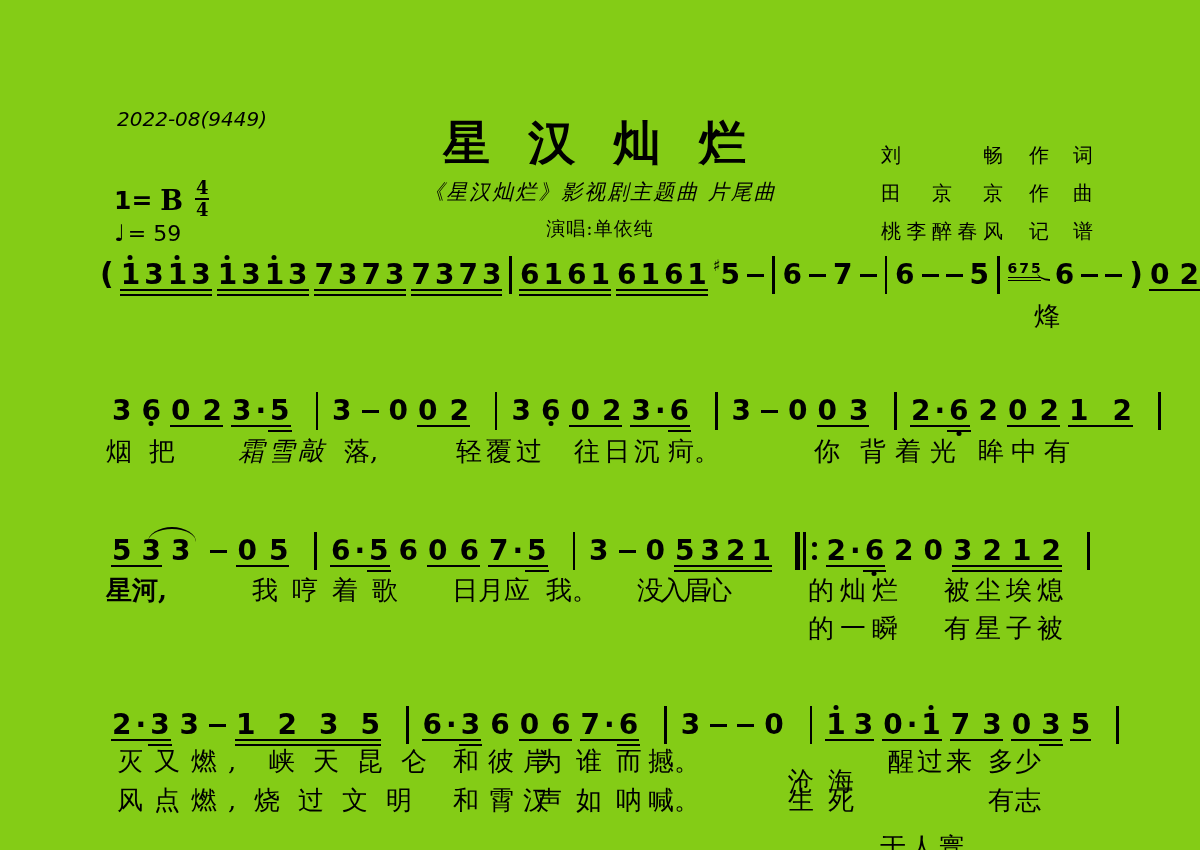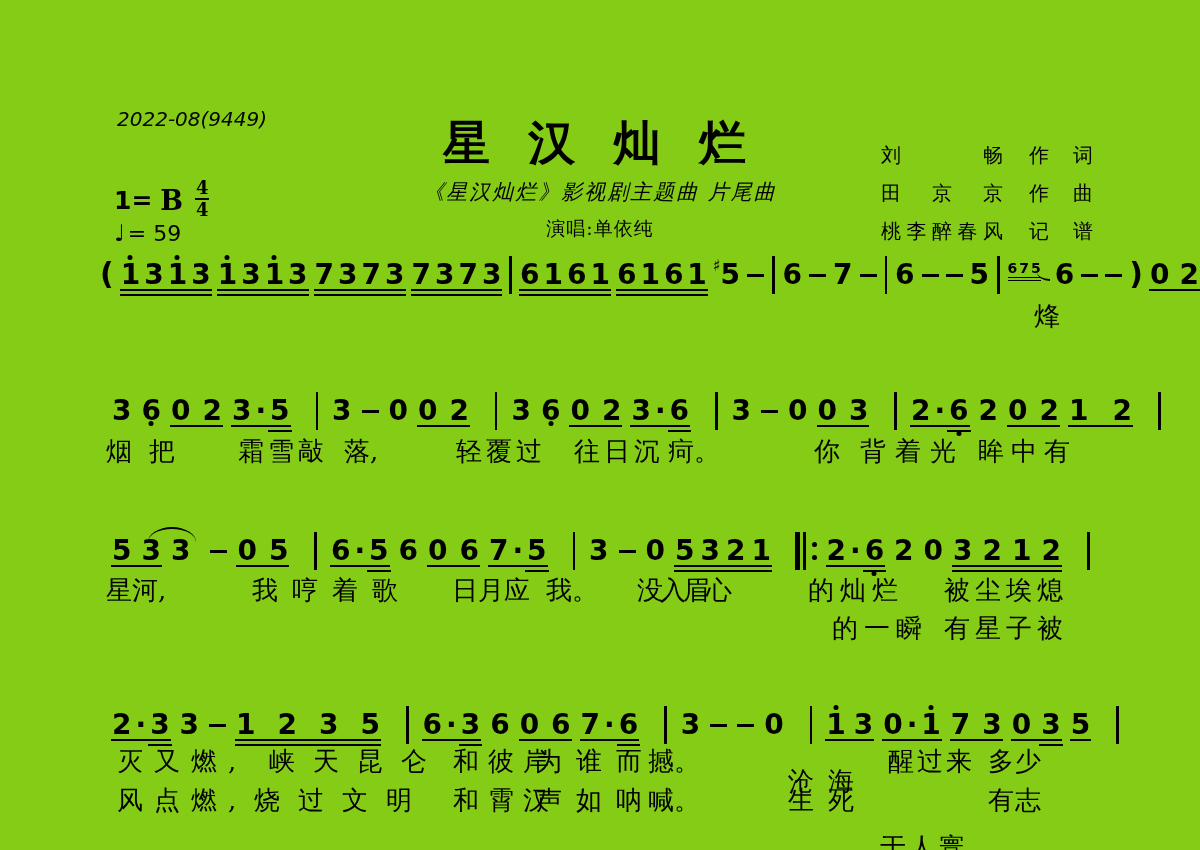--- a/index.html
+++ b/index.html
@@ -723,37 +723,37 @@
           <span class="dg">5</span>
         </span>
         <i class="ul" style="bottom: -2px;"></i>
       </span>
       <i class="bl"></i>
     </div>
 
   <div id="lyrics">
       <span class="lyr" style="left: 1034px; top: 302px; letter-spacing: 0px;">烽</span>
       <span class="lyr" style="left: 106px; top: 437px; letter-spacing: 17px;">烟把</span>
-      <span class="lyr" style="left: 238px; top: 437px; letter-spacing: 4px;">霜雪敲</span>
+      <span class="lyr" style="left: 238px; top: 437px; letter-spacing: 4px; font-style: italic;">霜雪敲</span>
       <span class="lyr" style="left: 344px; top: 437px; letter-spacing: 0px;">落,</span>
       <span class="lyr" style="left: 456px; top: 437px; letter-spacing: 4px;">轻覆过</span>
       <span class="lyr" style="left: 574px; top: 437px; letter-spacing: 4px;">往日沉</span>
       <span class="lyr" style="left: 668px; top: 437px; letter-spacing: 0px;">疴。</span>
       <span class="lyr" style="left: 814px; top: 437px; letter-spacing: 0px;">你</span>
       <span class="lyr" style="left: 860px; top: 437px; letter-spacing: 9px;">背着光</span>
       <span class="lyr" style="left: 978px; top: 437px; letter-spacing: 7px;">眸中有</span>
-      <span class="lyr" style="left: 106px; top: 576px; letter-spacing: 0px;">星河,</span>
+      <span class="lyr" style="left: 106px; top: 576px; letter-spacing: 0px; font-weight: bold;">星河,</span>
       <span class="lyr" style="left: 252px; top: 576px; letter-spacing: 0px;">我</span>
       <span class="lyr" style="left: 292px; top: 576px; letter-spacing: 14px;">哼着歌</span>
       <span class="lyr" style="left: 452px; top: 576px; letter-spacing: 0px;">日月应</span>
       <span class="lyr" style="left: 546px; top: 576px; letter-spacing: 0px;">我。</span>
       <span class="lyr" style="left: 637px; top: 576px; letter-spacing: -3px;">没入眉心</span>
       <span class="lyr" style="left: 808px; top: 576px; letter-spacing: 6px;">的灿烂</span>
       <span class="lyr" style="left: 944px; top: 576px; letter-spacing: 5px;">被尘埃熄</span>
-      <span class="lyr" style="left: 832px; top: 614px; letter-spacing: 6px;">的一瞬</span>
+      <span class="lyr" style="left: 808px; top: 614px; letter-spacing: 6px;">的一瞬</span>
       <span class="lyr" style="left: 944px; top: 614px; letter-spacing: 5px;">有星子被</span>
       <span class="lyr" style="left: 117px; top: 747px; letter-spacing: 11px;">灭又燃,</span>
       <span class="lyr" style="left: 254px; top: 747px; letter-spacing: 18px; margin-left: 15px;">峡天昆仑</span>
       <span class="lyr" style="left: 453px; top: 747px; letter-spacing: 9px;">和彼岸</span>
       <span class="lyr" style="left: 536px; top: 747px; letter-spacing: 14px;">为谁而</span>
       <span class="lyr" style="left: 648px; top: 747px; letter-spacing: 0px;">撼。</span>
       <span class="lyr" style="left: 788px; top: 747px; letter-spacing: 14px; margin-top: 20px;">沧海</span>
       <span class="lyr" style="left: 888px; top: 747px; letter-spacing: 3px;">醒过来</span>
       <span class="lyr" style="left: 988px; top: 747px; letter-spacing: 1px;">多少</span>
       <span class="lyr" style="left: 117px; top: 786px; letter-spacing: 11px;">风点燃,</span>

